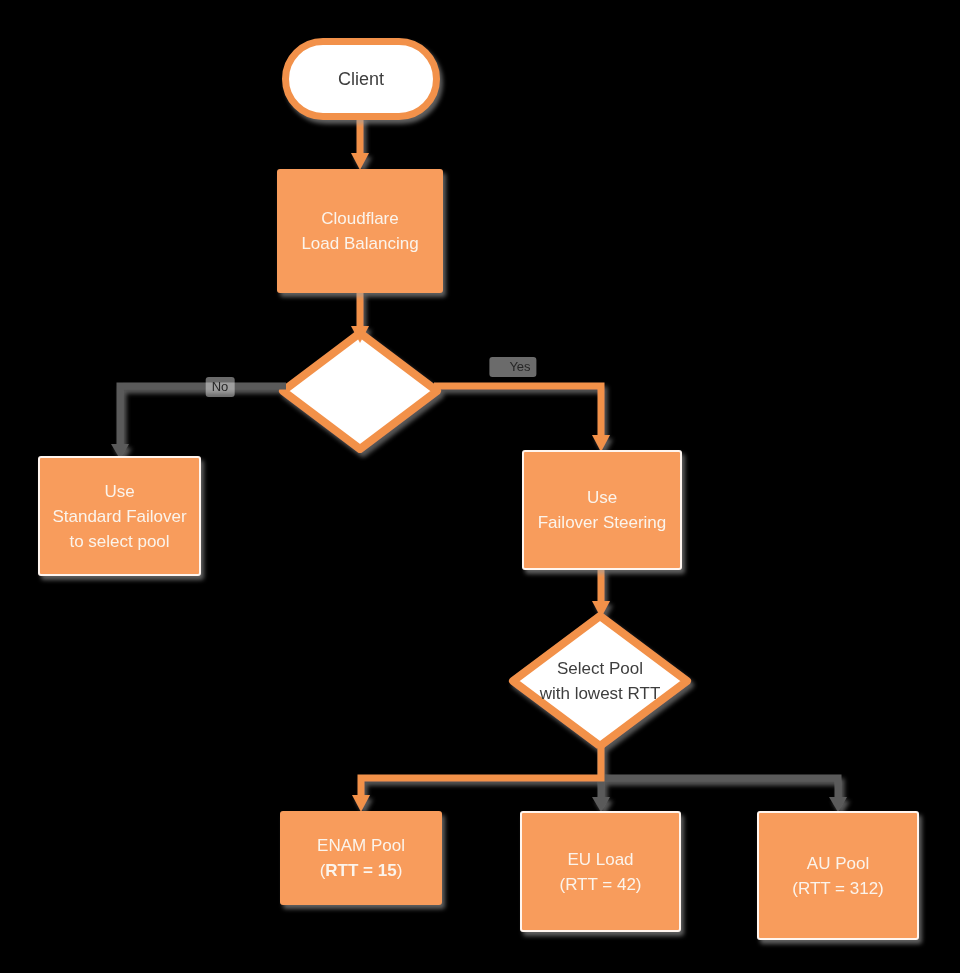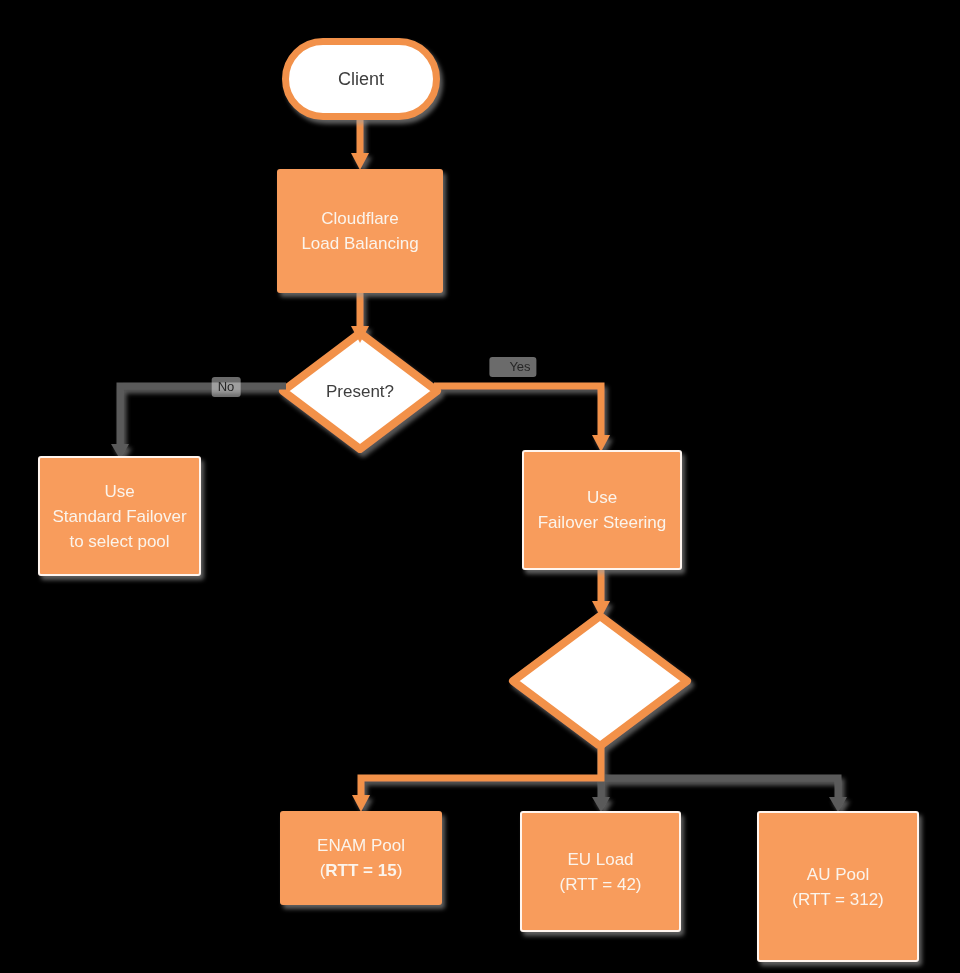--- a/index.html
+++ b/index.html
@@ -89,48 +89,51 @@
   <div class="client" style="left:282px;top:38px;width:158px;height:82px;">
     <span>Client</span>
   </div>
 
   <div class="node" style="left:277px;top:169px;width:166px;height:124px;">
     <div>Cloudflare</div>
     <div>Load Balancing</div>
   </div>
 
   <div class="decision-label" style="left:265px;top:391px;">
-    <div>Present?</div>
   </div>
 
-  <div class="edge-label" style="left:220px;top:387px;margin-left:6px;">No</div>
+  <div class="edge-label" style="left:220px;top:387px;">No</div>
   <div class="edge-label" style="left:513px;top:367px;padding-left:20px;">Yes</div>
 
   <div class="node white-border" style="left:38px;top:456px;width:163px;height:120px;">
     <div>Use</div>
     <div>Standard Failover</div>
     <div>to select pool</div>
   </div>
 
   <div class="node white-border" style="left:522px;top:450px;width:160px;height:120px;">
     <div>Use</div>
     <div>Failover Steering</div>
   </div>
 
+  <div class="decision-label" style="left:505px;top:681px;">
+    <div>Select Pool</div>
+    <div>with lowest RTT</div>
+  </div>
 
   <div class="node" style="left:280px;top:811px;width:162px;height:94px;">
     <div>ENAM Pool</div>
     <div>
       <span>(</span><span class="bold">RTT = 15</span><span>)</span>
     </div>
   </div>
 
   <div class="node white-border" style="left:520px;top:811px;width:161px;height:121px;">
     <div>EU Load</div>
     <div>(RTT = 42)</div>
   </div>
 
-  <div class="node white-border" style="left:757px;top:811px;width:162px;height:151px;text-align:right;">
+  <div class="node white-border" style="left:757px;top:811px;width:162px;height:129px;text-align:right;">
     <div>AU Pool</div>
     <div>(RTT = 312)</div>
   </div>
 
 </div>
 
 </body></html>

